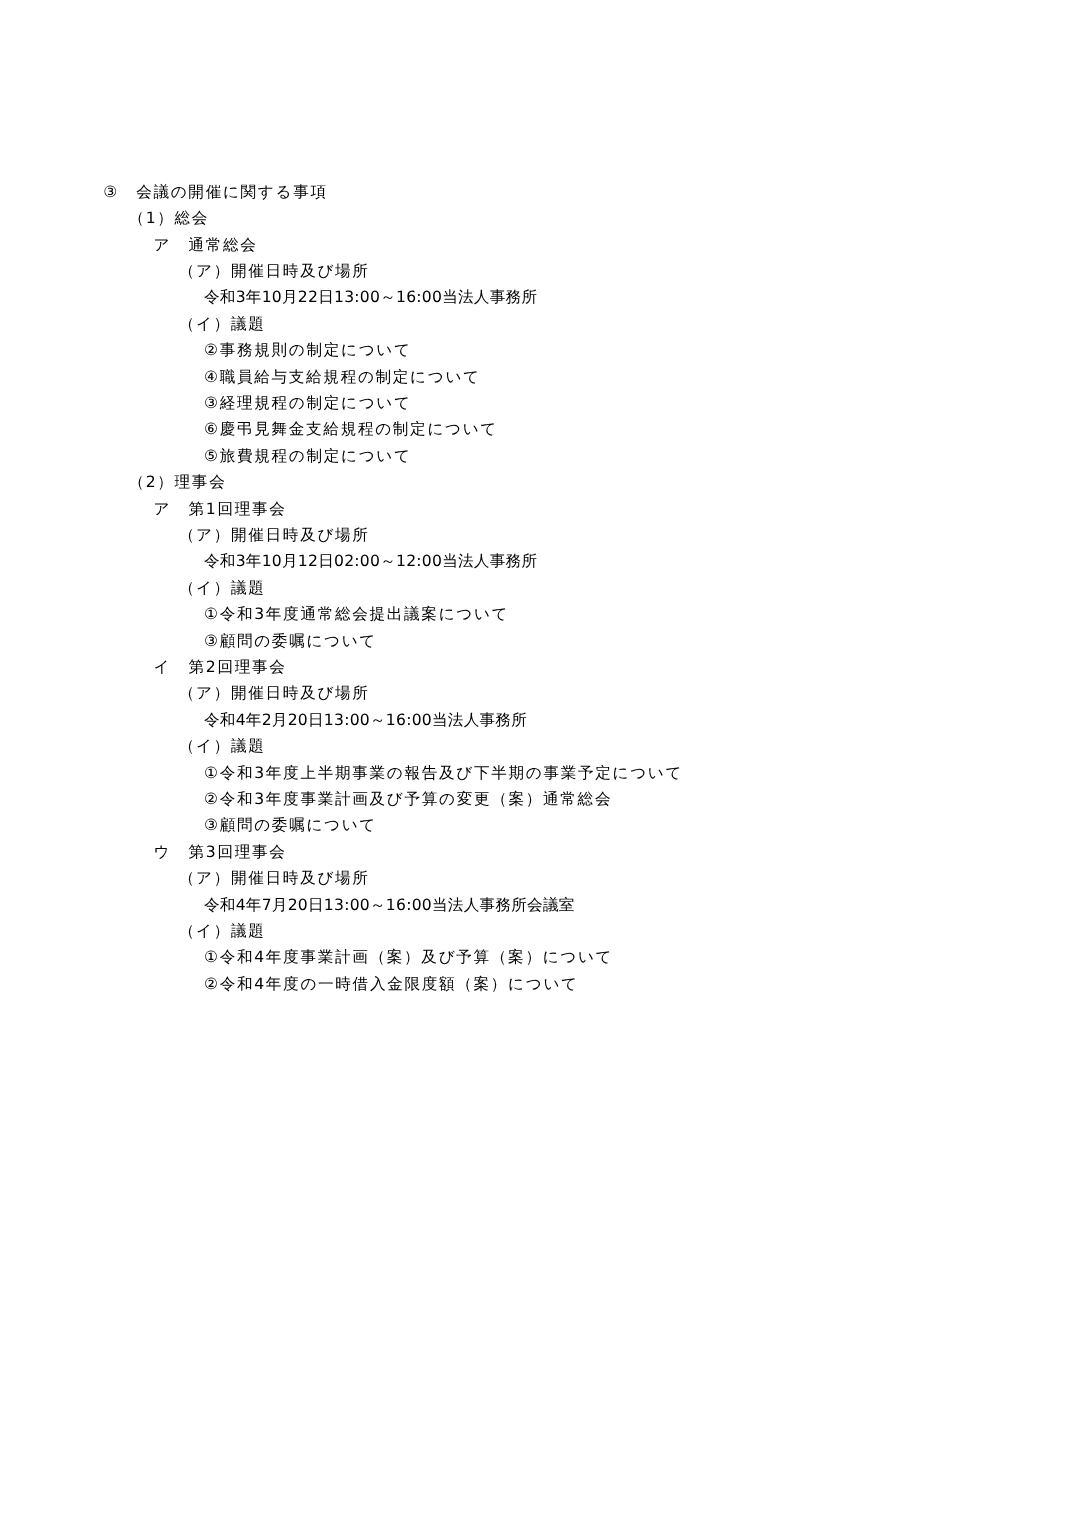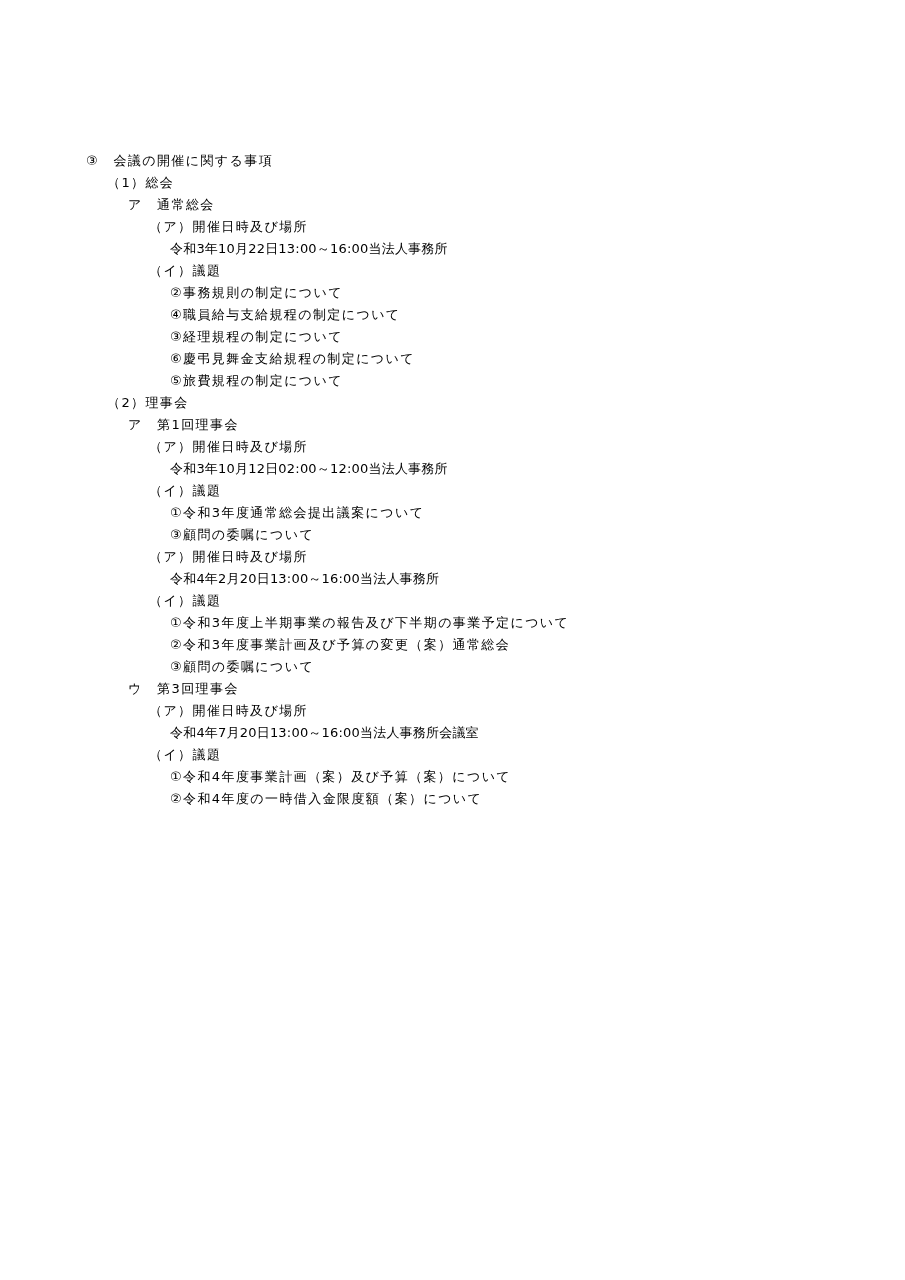--- a/index.html
+++ b/index.html
@@ -60,20 +60,21 @@
 
     <div class="line ind-1">（2）理事会</div>
 
     <div class="line ind-2">ア　第1回理事会</div>
     <div class="line ind-3">（ア）開催日時及び場所</div>
     <div class="line ind-4 tight">令和3年10月12日02:00～12:00当法人事務所</div>
     <div class="line ind-3">（イ）議題</div>
     <div class="line ind-4">①令和3年度通常総会提出議案について</div>
     <div class="line ind-4">③顧問の委嘱について</div>
 
+    <div class="line ind-2">イ　第2回理事会</div>
     <div class="line ind-3">（ア）開催日時及び場所</div>
     <div class="line ind-4 tight">令和4年2月20日13:00～16:00当法人事務所</div>
     <div class="line ind-3">（イ）議題</div>
     <div class="line ind-4">①令和3年度上半期事業の報告及び下半期の事業予定について</div>
     <div class="line ind-4">②令和3年度事業計画及び予算の変更（案）通常総会</div>
     <div class="line ind-4">③顧問の委嘱について</div>
 
     <div class="line ind-2">ウ　第3回理事会</div>
     <div class="line ind-3">（ア）開催日時及び場所</div>
     <div class="line ind-4 tight">令和4年7月20日13:00～16:00当法人事務所会議室</div>

